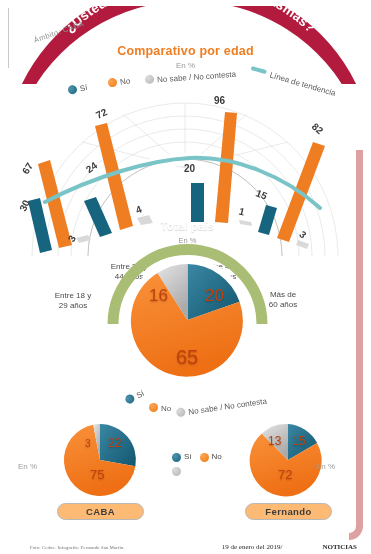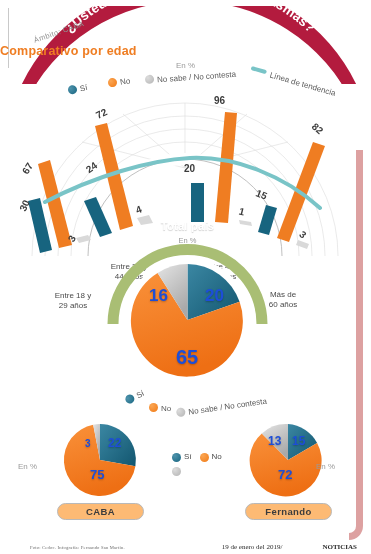--- a/index.html
+++ b/index.html
@@ -11,21 +11,21 @@
       border:7px solid #dda1a1;border-left:none;border-top:none;
       border-top-right-radius:0;border-bottom-right-radius:26px;
       box-sizing:border-box;}
 
   
   .banner{position:absolute;left:14px;top:6px;width:350px;height:78px;overflow:hidden;}
   .banner svg{position:absolute;left:0;top:0;}
   .ambito{position:absolute;left:20px;top:30px;font-size:7.5px;color:#8f8f8f;
       transform:rotate(-19deg);transform-origin:left center;letter-spacing:.4px;}
 
-  .subtitle{position:absolute;left:0;right:0;top:44px;
+  .subtitle{position:absolute;left:0;right:0;top:44px;text-align:center;
       font-size:12.5px;font-weight:bold;color:#ef7d22;letter-spacing:.2px;}
   .enpct-top{position:absolute;left:0;right:0;top:61px;text-align:center;
       font-size:8px;color:#9a9a9a;}
 
   
   .legend-top{position:absolute;left:0;top:72px;width:371px;height:30px;}
   .lg{position:absolute;font-size:8px;color:#5a5a5a;white-space:nowrap;}
   .dot{display:inline-block;width:9px;height:9px;border-radius:50%;vertical-align:-1px;margin-right:3px;}
   .dot.si{background:radial-gradient(circle at 32% 30%,#4e93ac,#17647f);}
   .dot.no{background:radial-gradient(circle at 32% 30%,#fba552,#f07a16);}
@@ -45,21 +45,21 @@
   .agelabel{position:absolute;font-size:8px;color:#4a4a4a;text-align:center;
       line-height:1.2;white-space:nowrap;}
 
   
   .totalwrap{position:absolute;left:105px;top:216px;width:165px;height:175px;}
   .totalpais{position:absolute;left:0;right:0;top:4px;text-align:center;
       font-size:11px;font-weight:bold;color:#ffffff;letter-spacing:.3px;
       text-shadow:0 1px 1px rgba(0,0,0,.18);}
   .enpct-mid{position:absolute;left:0;right:0;top:20px;text-align:center;
       font-size:7.5px;color:#9a9a9a;}
-  .plabel{position:absolute;font-weight:bold;color:#1d4ed8;
+  .plabel{position:absolute;font-weight:normal;color:#c2410c;
       text-shadow:0 1px 2px rgba(0,0,0,.25);}
 
   
   .legend-bottom{position:absolute;left:172px;top:452px;width:95px;font-size:8px;color:#4a4a4a;}
   .legend-bottom .row{display:flex;align-items:center;margin-bottom:4px;}
   .legend-bottom .row2{display:flex;align-items:flex-start;}
   .legend-bottom .txt{line-height:1.25;}
 
   
   .pill{position:absolute;border:1px solid #b9b9b9;border-radius:10px;

